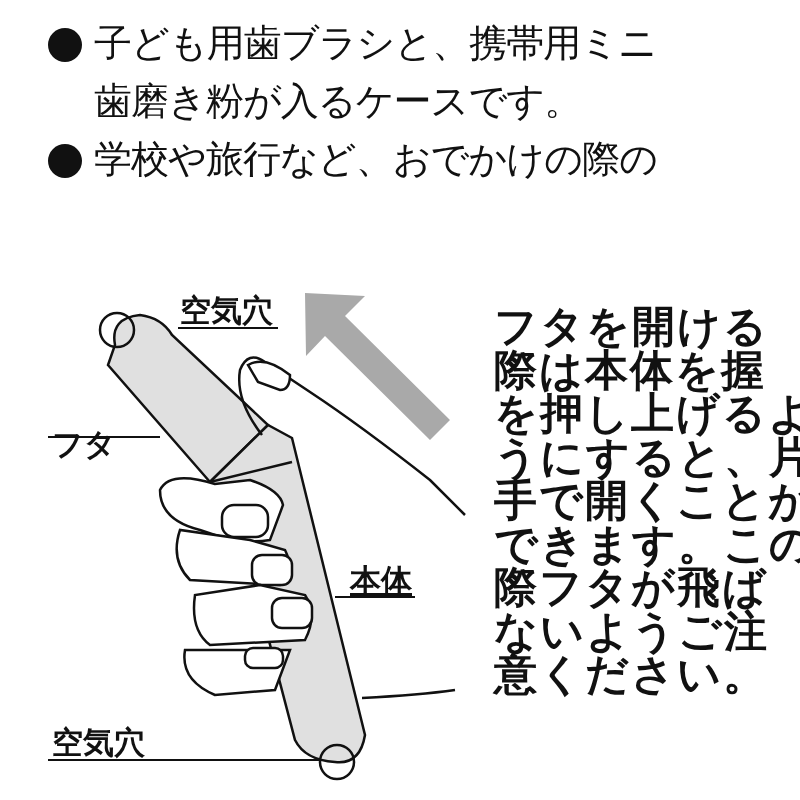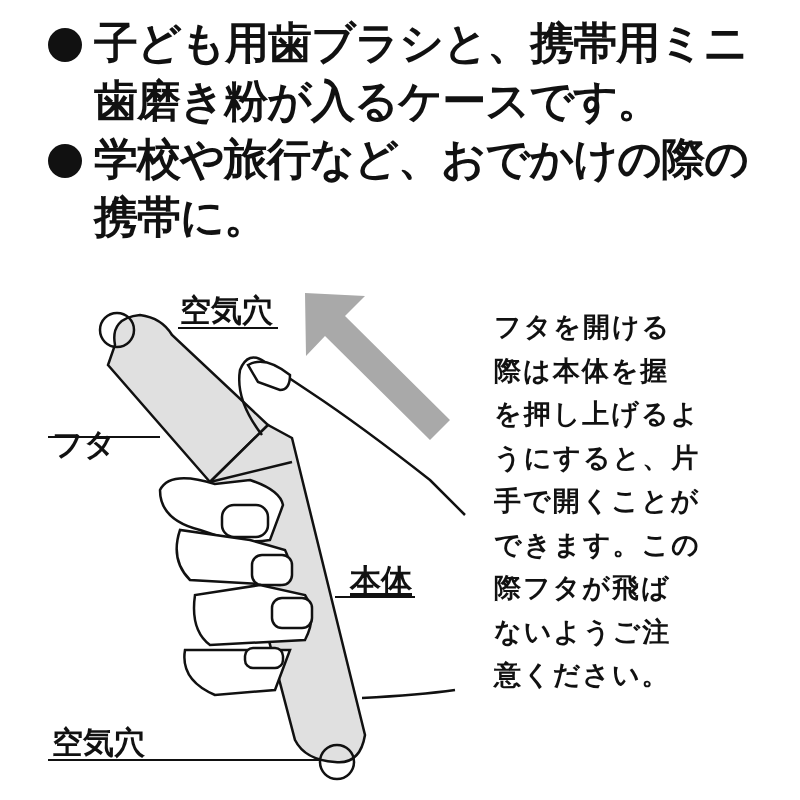--- a/index.html
+++ b/index.html
@@ -1,37 +1,36 @@
 <!DOCTYPE html>
 <html><head>
 <meta charset="utf-8">
 <style>
   html,body{margin:0;padding:0;background:#fff;}
   body{width:800px;height:800px;position:relative;overflow:hidden;font-family:"DejaVu Sans","Liberation Sans",sans-serif;color:#111;}
   .bullets{position:absolute;left:48px;top:14px;width:720px;}
-  .bullet{position:relative;padding-left:46px;font-size:44px;line-height:58px;font-weight:bold;letter-spacing:-1px;}
+  .bullet{position:relative;padding-left:46px;font-size:38px;line-height:58px;font-weight:normal;letter-spacing:-1px;}
   .dot{position:absolute;left:0;top:14px;width:34px;height:34px;border-radius:50%;background:#111;}
-  .instr{position:absolute;left:494px;top:305px;width:270px;font-size:27px;line-height:43.5px;font-weight:bold;letter-spacing:2px;}
+  .instr{position:absolute;left:494px;top:305px;width:270px;font-size:43px;line-height:43.5px;font-weight:bold;letter-spacing:2px;}
   .instr div{white-space:nowrap;}
   svg{position:absolute;left:0;top:0;}
   .label{position:absolute;font-size:31px;font-weight:bold;white-space:nowrap;}
 </style>
 </head>
 <body>
 
 <div class="bullets">
   <div class="bullet">
     <span class="dot"></span>
     <div>子ども用歯ブラシと、携帯用ミニ</div>
     <div>歯磨き粉が入るケースです。</div>
   </div>
   <div class="bullet">
     <span class="dot"></span>
     <div>学校や旅行など、おでかけの際の</div>
-    <div>携帯に。</div>
   </div>
 </div>
 
 <svg width="800" height="800" viewBox="0 0 800 800">
 
   <polygon fill="#a9a9a9" points="305,293 365,296 345,316 450,420 430,440 325,336 306,356"></polygon>
 
   <path d="M115,345 Q110,318 140,315 Q162,318 172,335 L268,425 L210,482 L108,365 Z" fill="#e0e0e0" stroke="#111" stroke-width="2.5"></path>
 
   <path d="M210,482 L268,425 L292,438 L365,735 Q360,765 335,762 Q305,760 295,740 L240,530 Z" fill="#e0e0e0" stroke="#111" stroke-width="2.5"></path>

